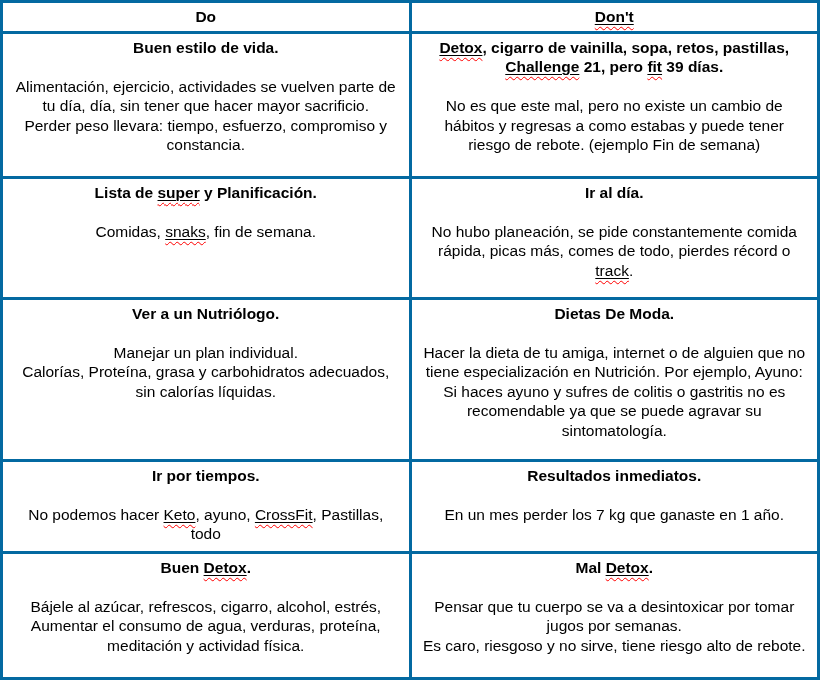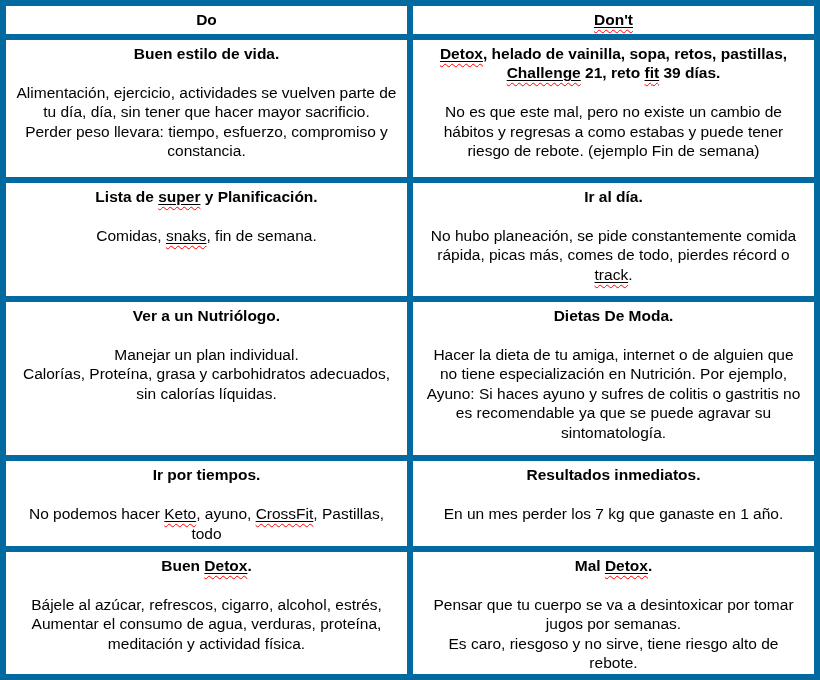--- a/index.html
+++ b/index.html
@@ -1,20 +1,20 @@
 <!DOCTYPE html>
 <html><head>
 <meta charset="utf-8">
 <style>
   html,body{margin:0;padding:0;background:#ffffff;}
   body{width:820px;height:680px;overflow:hidden;
        font-family:"Liberation Sans",sans-serif;color:#000;}
   table.dd{width:820px;height:680px;border-collapse:collapse;table-layout:fixed;
            border:1px solid #000;border-bottom-width:2px;}
-  th,td{border:6px solid #0369a1;vertical-align:top;text-align:center;
+  th,td{border:3px solid #0369a1;vertical-align:top;text-align:center;
         padding:4px 10px 0 10px;font-size:15.5px;line-height:19.5px;
         font-weight:normal;overflow:hidden;}
   thead th{padding:4px 10px;font-weight:bold;}
   .line{min-height:19.5px;}
   .b{font-weight:bold;}
   .u{text-decoration:underline solid #000 1px;text-underline-offset:2px;}
   .sq{text-decoration:underline wavy #ff0000 1px;text-underline-offset:4px;}
 </style>
 </head>
 <body>
@@ -32,21 +32,21 @@
   </thead>
   <tbody>
       <tr style="height: 142px;">
         <td>
           <div class="line"><span class="b ">Buen estilo de vida.</span></div>
           <div class="line">&nbsp;</div>
           <div class="line"><span class="">Alimentación, ejercicio, actividades se vuelven parte de tu día, día, sin tener que hacer mayor sacrificio.</span></div>
           <div class="line"><span class="">Perder peso llevara: tiempo, esfuerzo, compromiso y constancia.</span></div>
         </td>
         <td>
-          <div class="line"><span class="b sq"><span class="u">Detox</span></span><span class="b ">, helado de vainilla, sopa, retos, pastillas, </span><span class="b sq"><span class="u">Challenge</span></span><span class="b "> 21, reto </span><span class="b sq"><span class="u">fit</span></span><span class="b "> 39 días.</span></div>
+          <div class="line"><span class="b sq"><span class="u">Detox</span></span><span class="b ">, cigarro de vainilla, sopa, retos, pastillas, </span><span class="b sq"><span class="u">Challenge</span></span><span class="b "> 21, pero </span><span class="b sq"><span class="u">fit</span></span><span class="b "> 39 días.</span></div>
           <div class="line">&nbsp;</div>
           <div class="line"><span class="">No es que este mal, pero no existe un cambio de hábitos y regresas a como estabas y puede tener riesgo de rebote. (ejemplo Fin de semana)</span></div>
         </td>
       </tr>
       <tr style="height: 118px;">
         <td>
           <div class="line"><span class="b ">Lista de </span><span class="b sq"><span class="u">super</span></span><span class="b "> y Planificación.</span></div>
           <div class="line">&nbsp;</div>
           <div class="line"><span class="">Comidas, </span><span class="sq"><span class="u">snaks</span></span><span class="">, fin de semana.</span></div>
         </td>

